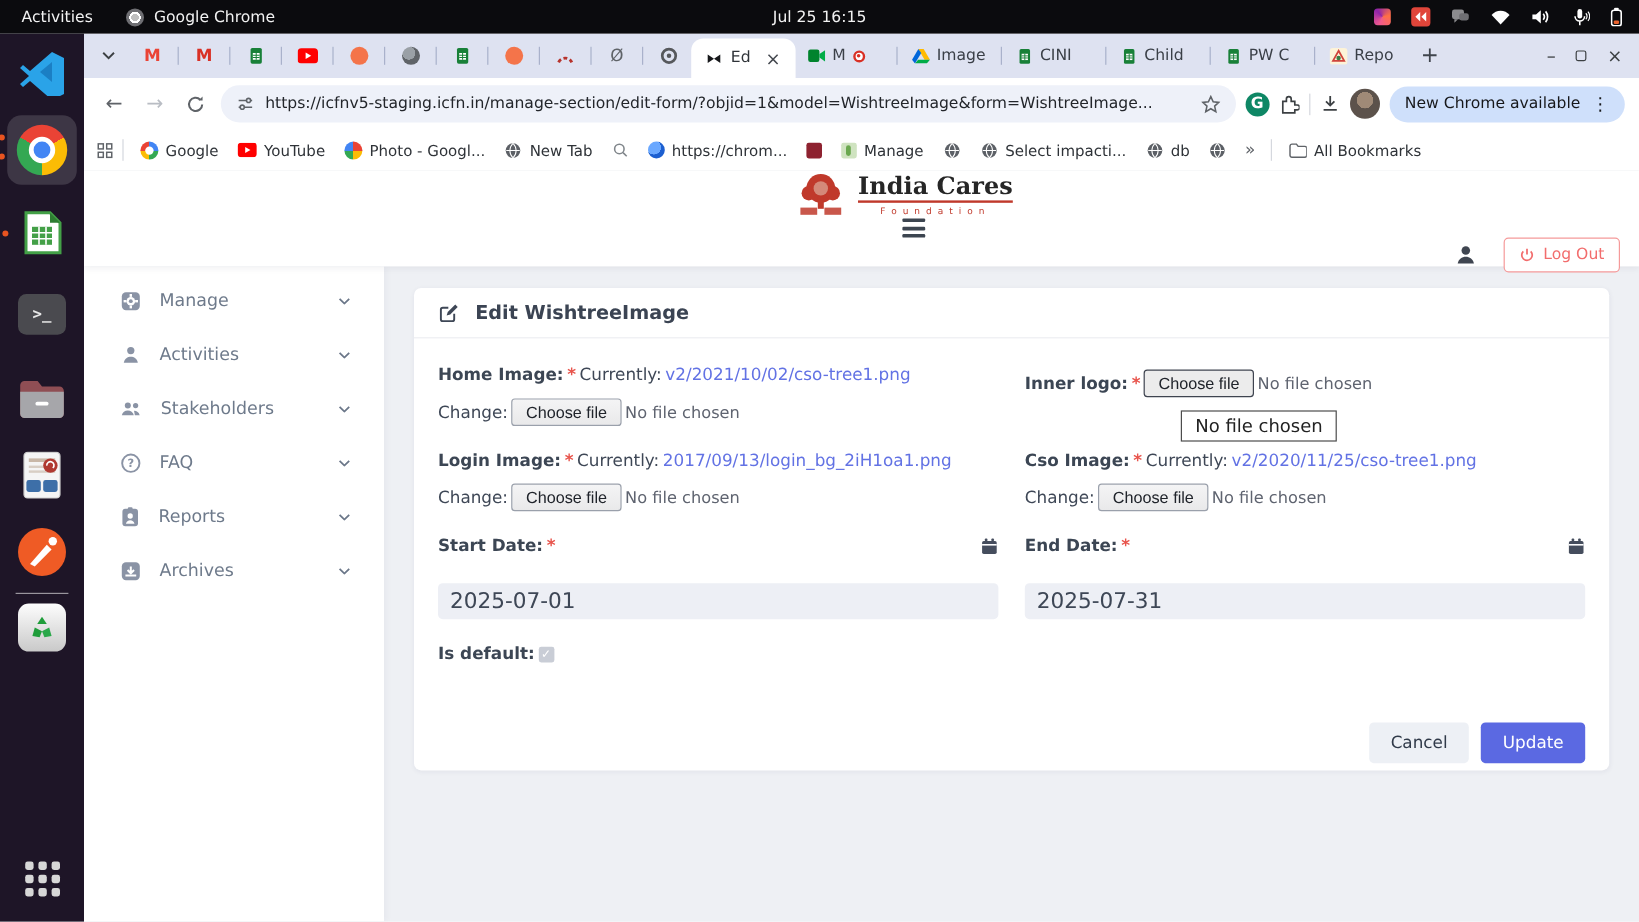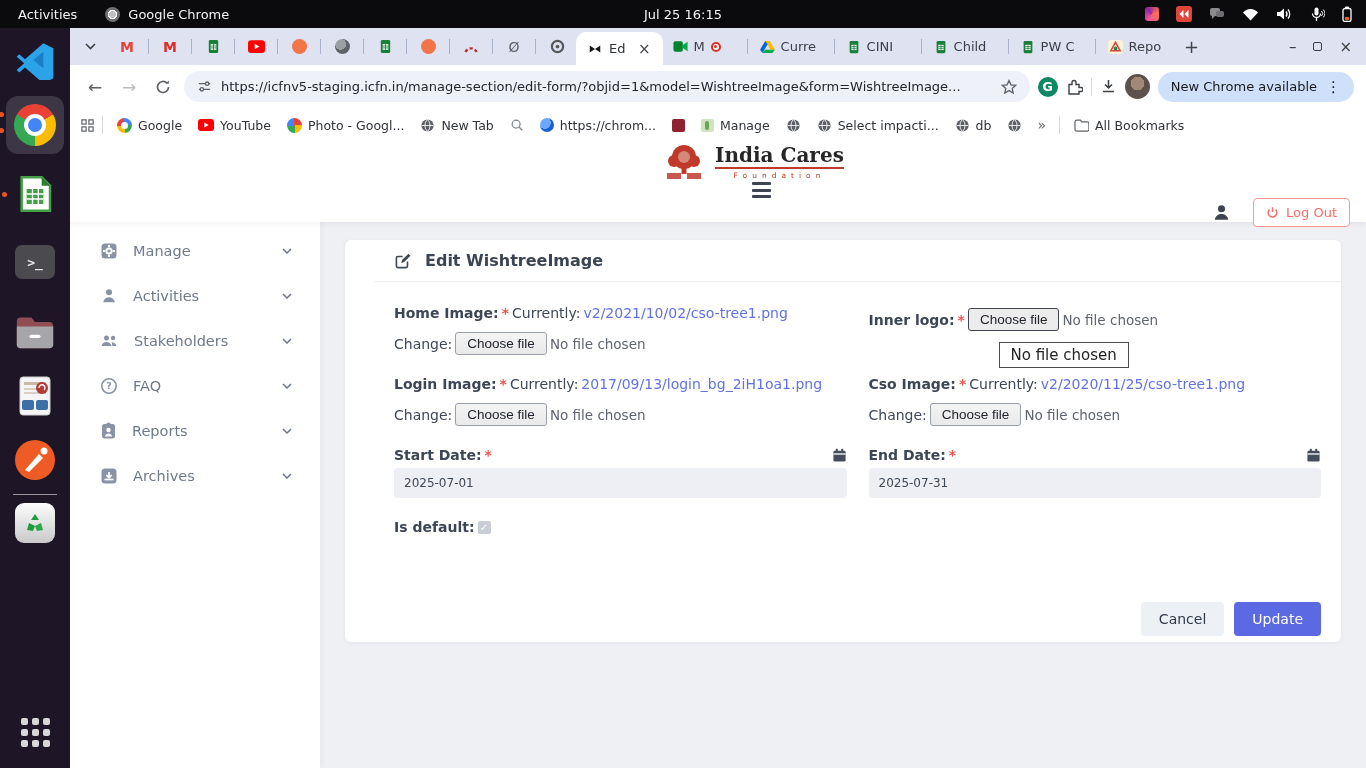--- a/index.html
+++ b/index.html
@@ -124,40 +124,40 @@
   .logout { display:flex; align-items:center; gap:7px; border:1px solid #f59a9a; color:#f26d6d;
     border-radius:4px; padding:6px 12px; font-size:13px; background:#fff; }
 
   .sidebar { position:absolute; left:0; top:80px; width:250px; bottom:0; background:#fff;
     box-shadow:2px 0 6px rgba(30,36,70,.04); padding-top:6px; z-index:4; }
   .side-item { height:45px; display:flex; align-items:center; gap:15px; padding:0 28px 0 30px;
     color:#6e7a8b; font-size:14.5px; }
   .side-item .chev { margin-left:auto; }
 
   .card { position:absolute; left:275px; top:98px; width:996px; height:402px; background:#fff;
-    border-radius:6px; box-shadow:0 1px 4px rgba(30,40,80,.06);padding-left:29px; }
+    border-radius:6px; box-shadow:0 1px 4px rgba(30,40,80,.06); }
   .card-head { height:42px; display:flex; align-items:center; gap:13px; padding:0 20px;
     border-bottom:1px solid #edeef2; font-size:16px; font-weight:bold; color:#3b4453; }
   .card-body { padding:20px 20px 0; }
   .fgrid { display:grid; grid-template-columns:1fr 1fr; column-gap:22px; row-gap:18px; }
   .line { display:flex; align-items:center; gap:3px; min-height:22px; font-size:14px; color:#3e4756; }
   .lbl { font-weight:bold; color:#3c4654; }
   .req { color:#e8554d; font-weight:bold; }
   .link { color:#6272e4; }
   .choose { background:linear-gradient(#f4f4f5,#e9e9ea); border:1px solid #9aa0ab;
     border-radius:3px; padding:3px 11px; font-size:13.5px; color:#20242b; }
   .choose.focus { border-color:#3f4450; background:#ececec; }
   .nofile { color:#5f6470; font-size:13.5px; }
   .cell-rel { position:relative; }
   .tooltip { position:absolute; left:130px; top:40px; background:#fff; border:1px solid #4c4c4c;
     padding:3px 11px; font-size:15px; color:#222; white-space:nowrap; z-index:8; }
   .mt8 { margin-top:8px; } .mt6 { margin-top:6px; }
   .date-lline { display:flex; align-items:center; justify-content:space-between; }
   .date-input { width:100%; height:30px; background:#edeff5; border:none; border-radius:4px;
-    padding:0 10px; font-size:12px; color:#3e4756; margin-top:2px;
+    padding:0 10px; font-size:18px; color:#3e4756; margin-top:20px;
     font-family:"DejaVu Sans","Liberation Sans",sans-serif; }
   .chk { width:13px; height:13px; background:#c9cdd6; border-radius:2px; color:#fff;
     font-size:10px; display:flex; align-items:center; justify-content:center; }
   .card-foot { position:absolute; right:20px; bottom:6px; display:flex; gap:10px;margin-top:48px; }
   .btn { border:none; border-radius:4px; padding:9px 18px; font-size:14px;
     font-family:"DejaVu Sans","Liberation Sans",sans-serif; }
   .btn-cancel { background:#edf0f5; color:#303a49; }
   .btn-update { background:#5b69e2; color:#fff; }
   svg { display:block; }
 </style>
@@ -364,21 +364,21 @@
       <span class="lt-label">M</span>
       <span class="rec-dot"></span>
     </div>
     <span class="tsep"></span>
     <div class="ltab">
       <svg width="15" height="13" viewBox="0 0 16 14">
           <path d="M5.6 1h4.8L16 10.5h-4.8z" fill="#ffba00"></path>
           <path d="M5.6 1L0 10.5 2.6 14 8.2 4.5z" fill="#0066da"></path>
           <path d="M2.6 14h10.6l2.8-3.5H5.4z" fill="#00ac47"></path>
         </svg>
-      <span class="lt-label">Curre</span>
+      <span class="lt-label">Image</span>
     </div>
     <span class="tsep"></span>
     <div class="ltab">
       <svg width="14" height="14" viewBox="0 0 16 16">
           <rect x="3" y="1" width="10" height="14" rx="1.5" fill="#188038"></rect>
           <rect x="5" y="5.5" width="6" height="6" fill="#fff"></rect>
           <path d="M5 7.5h6M5 9.5h6M8 5.5v6" stroke="#188038" stroke-width="0.9"></path>
         </svg>
       <span class="lt-label">CINI</span>
     </div>

